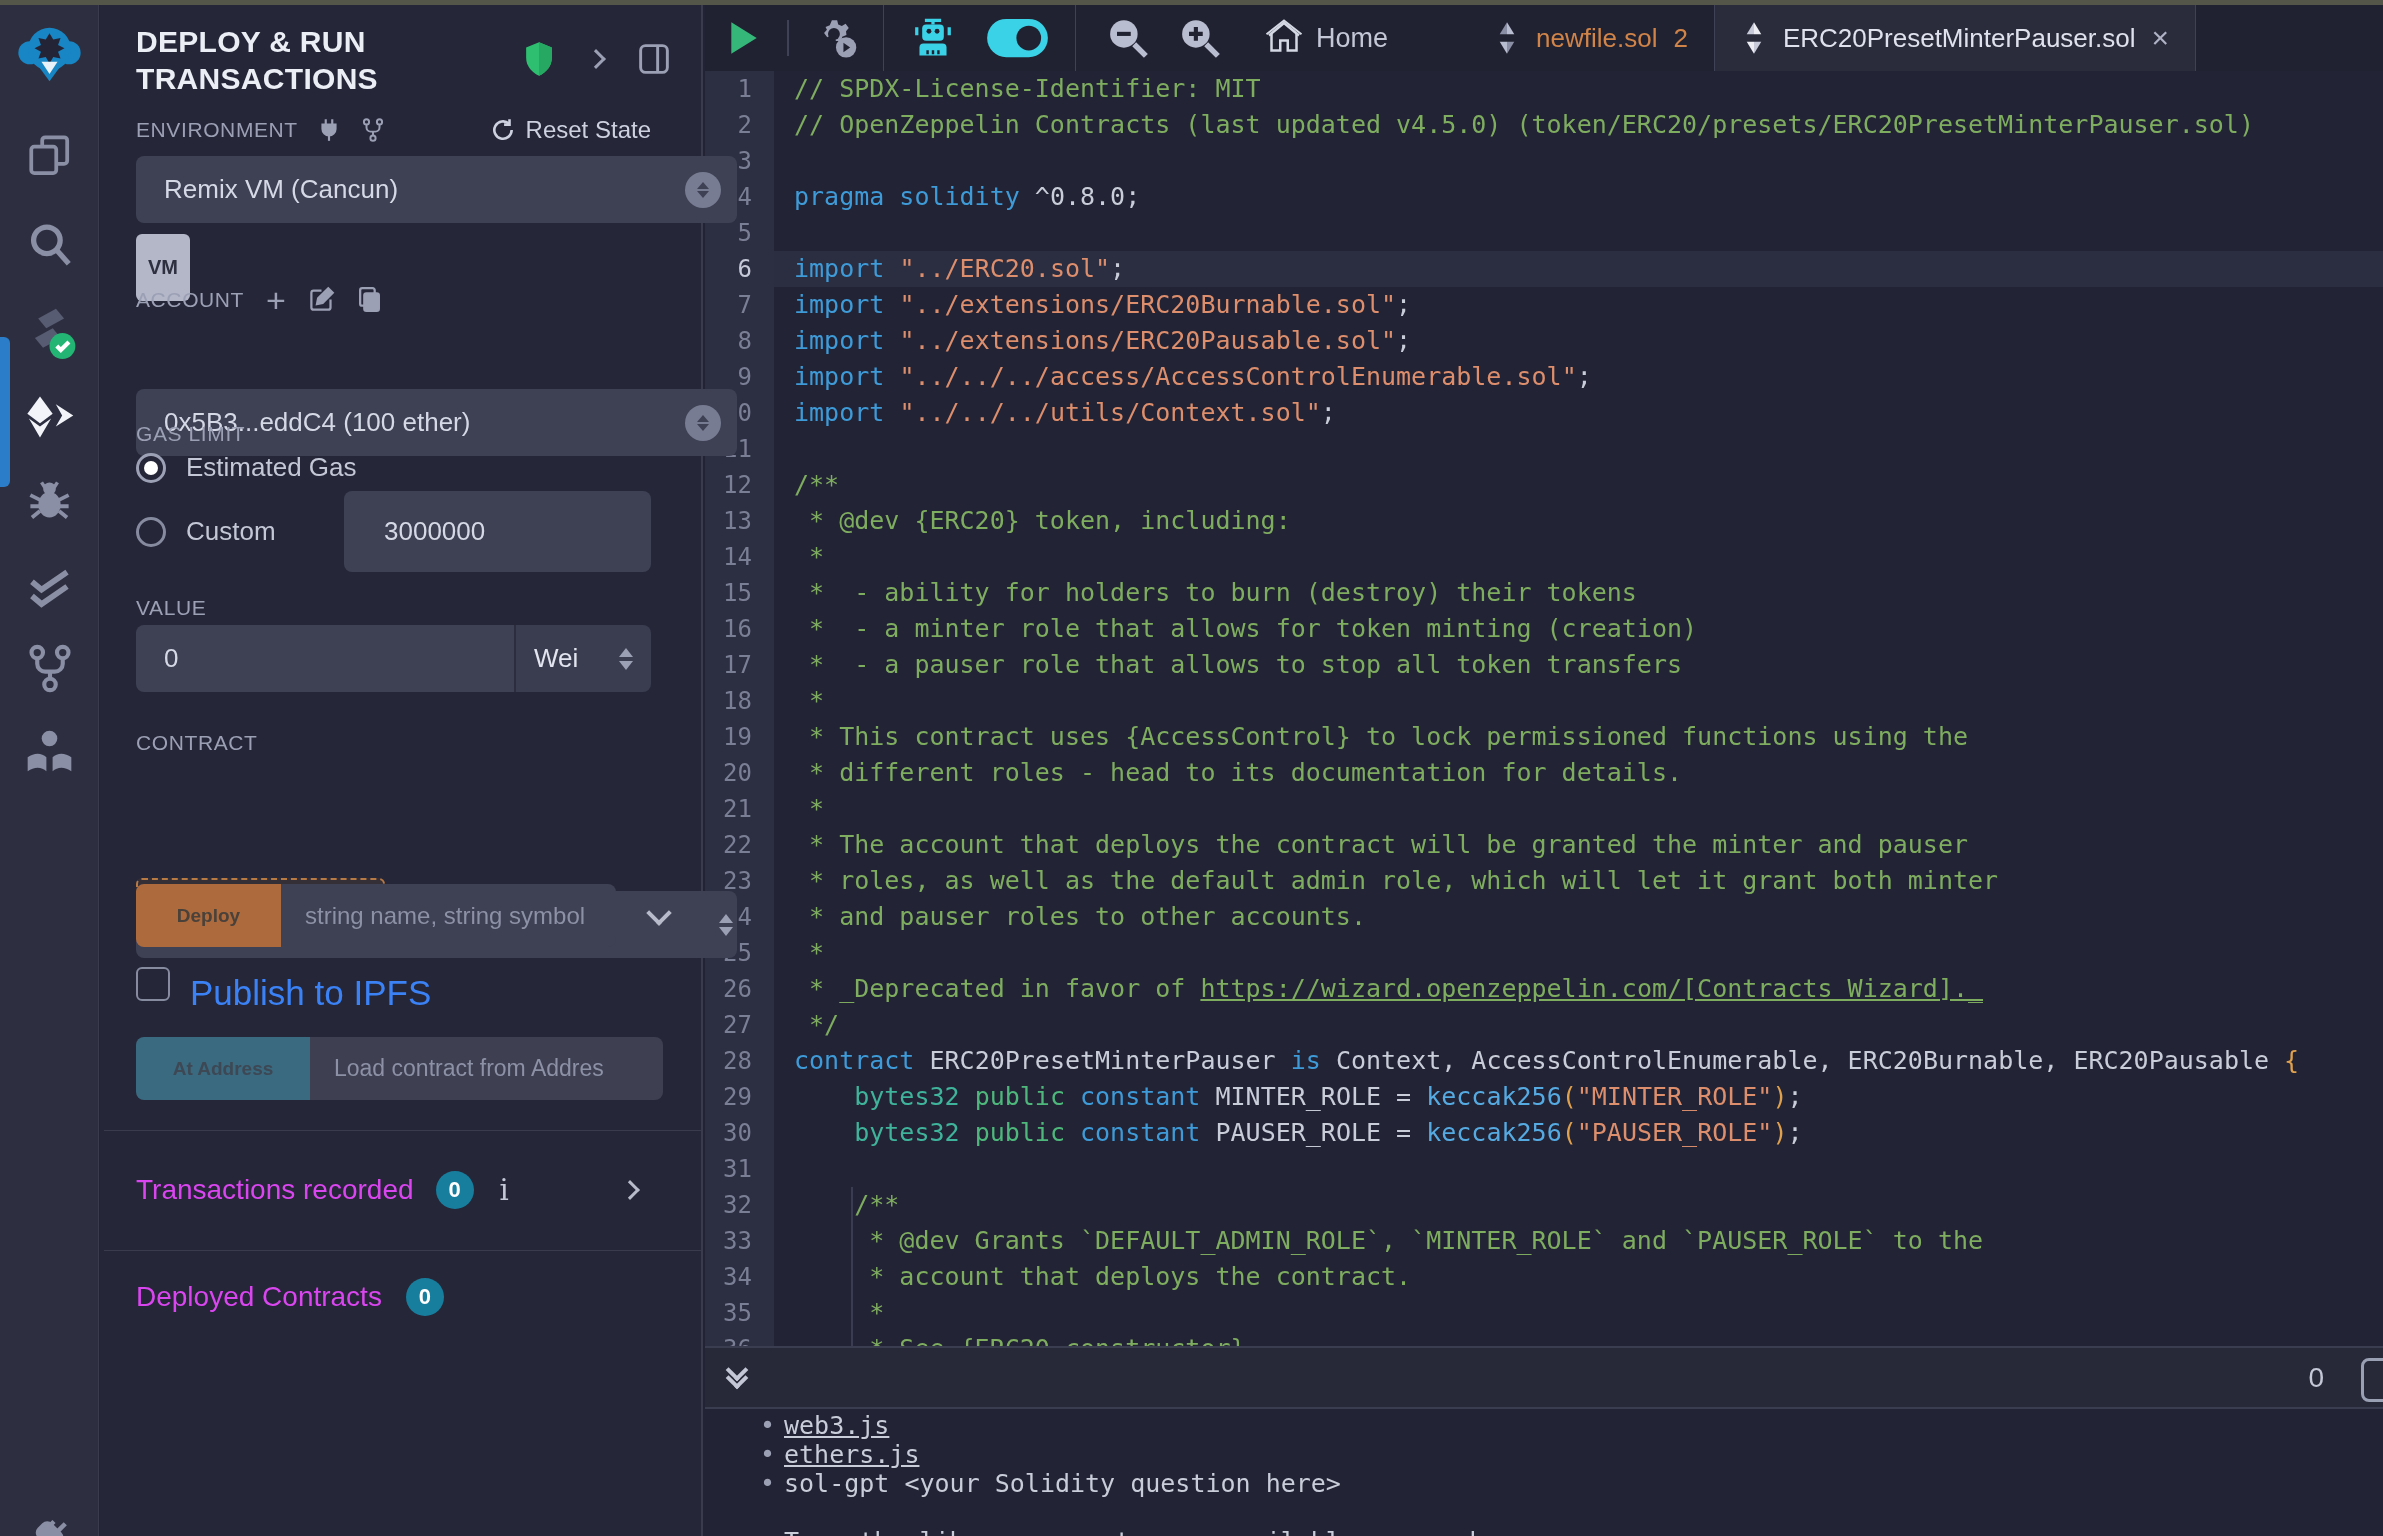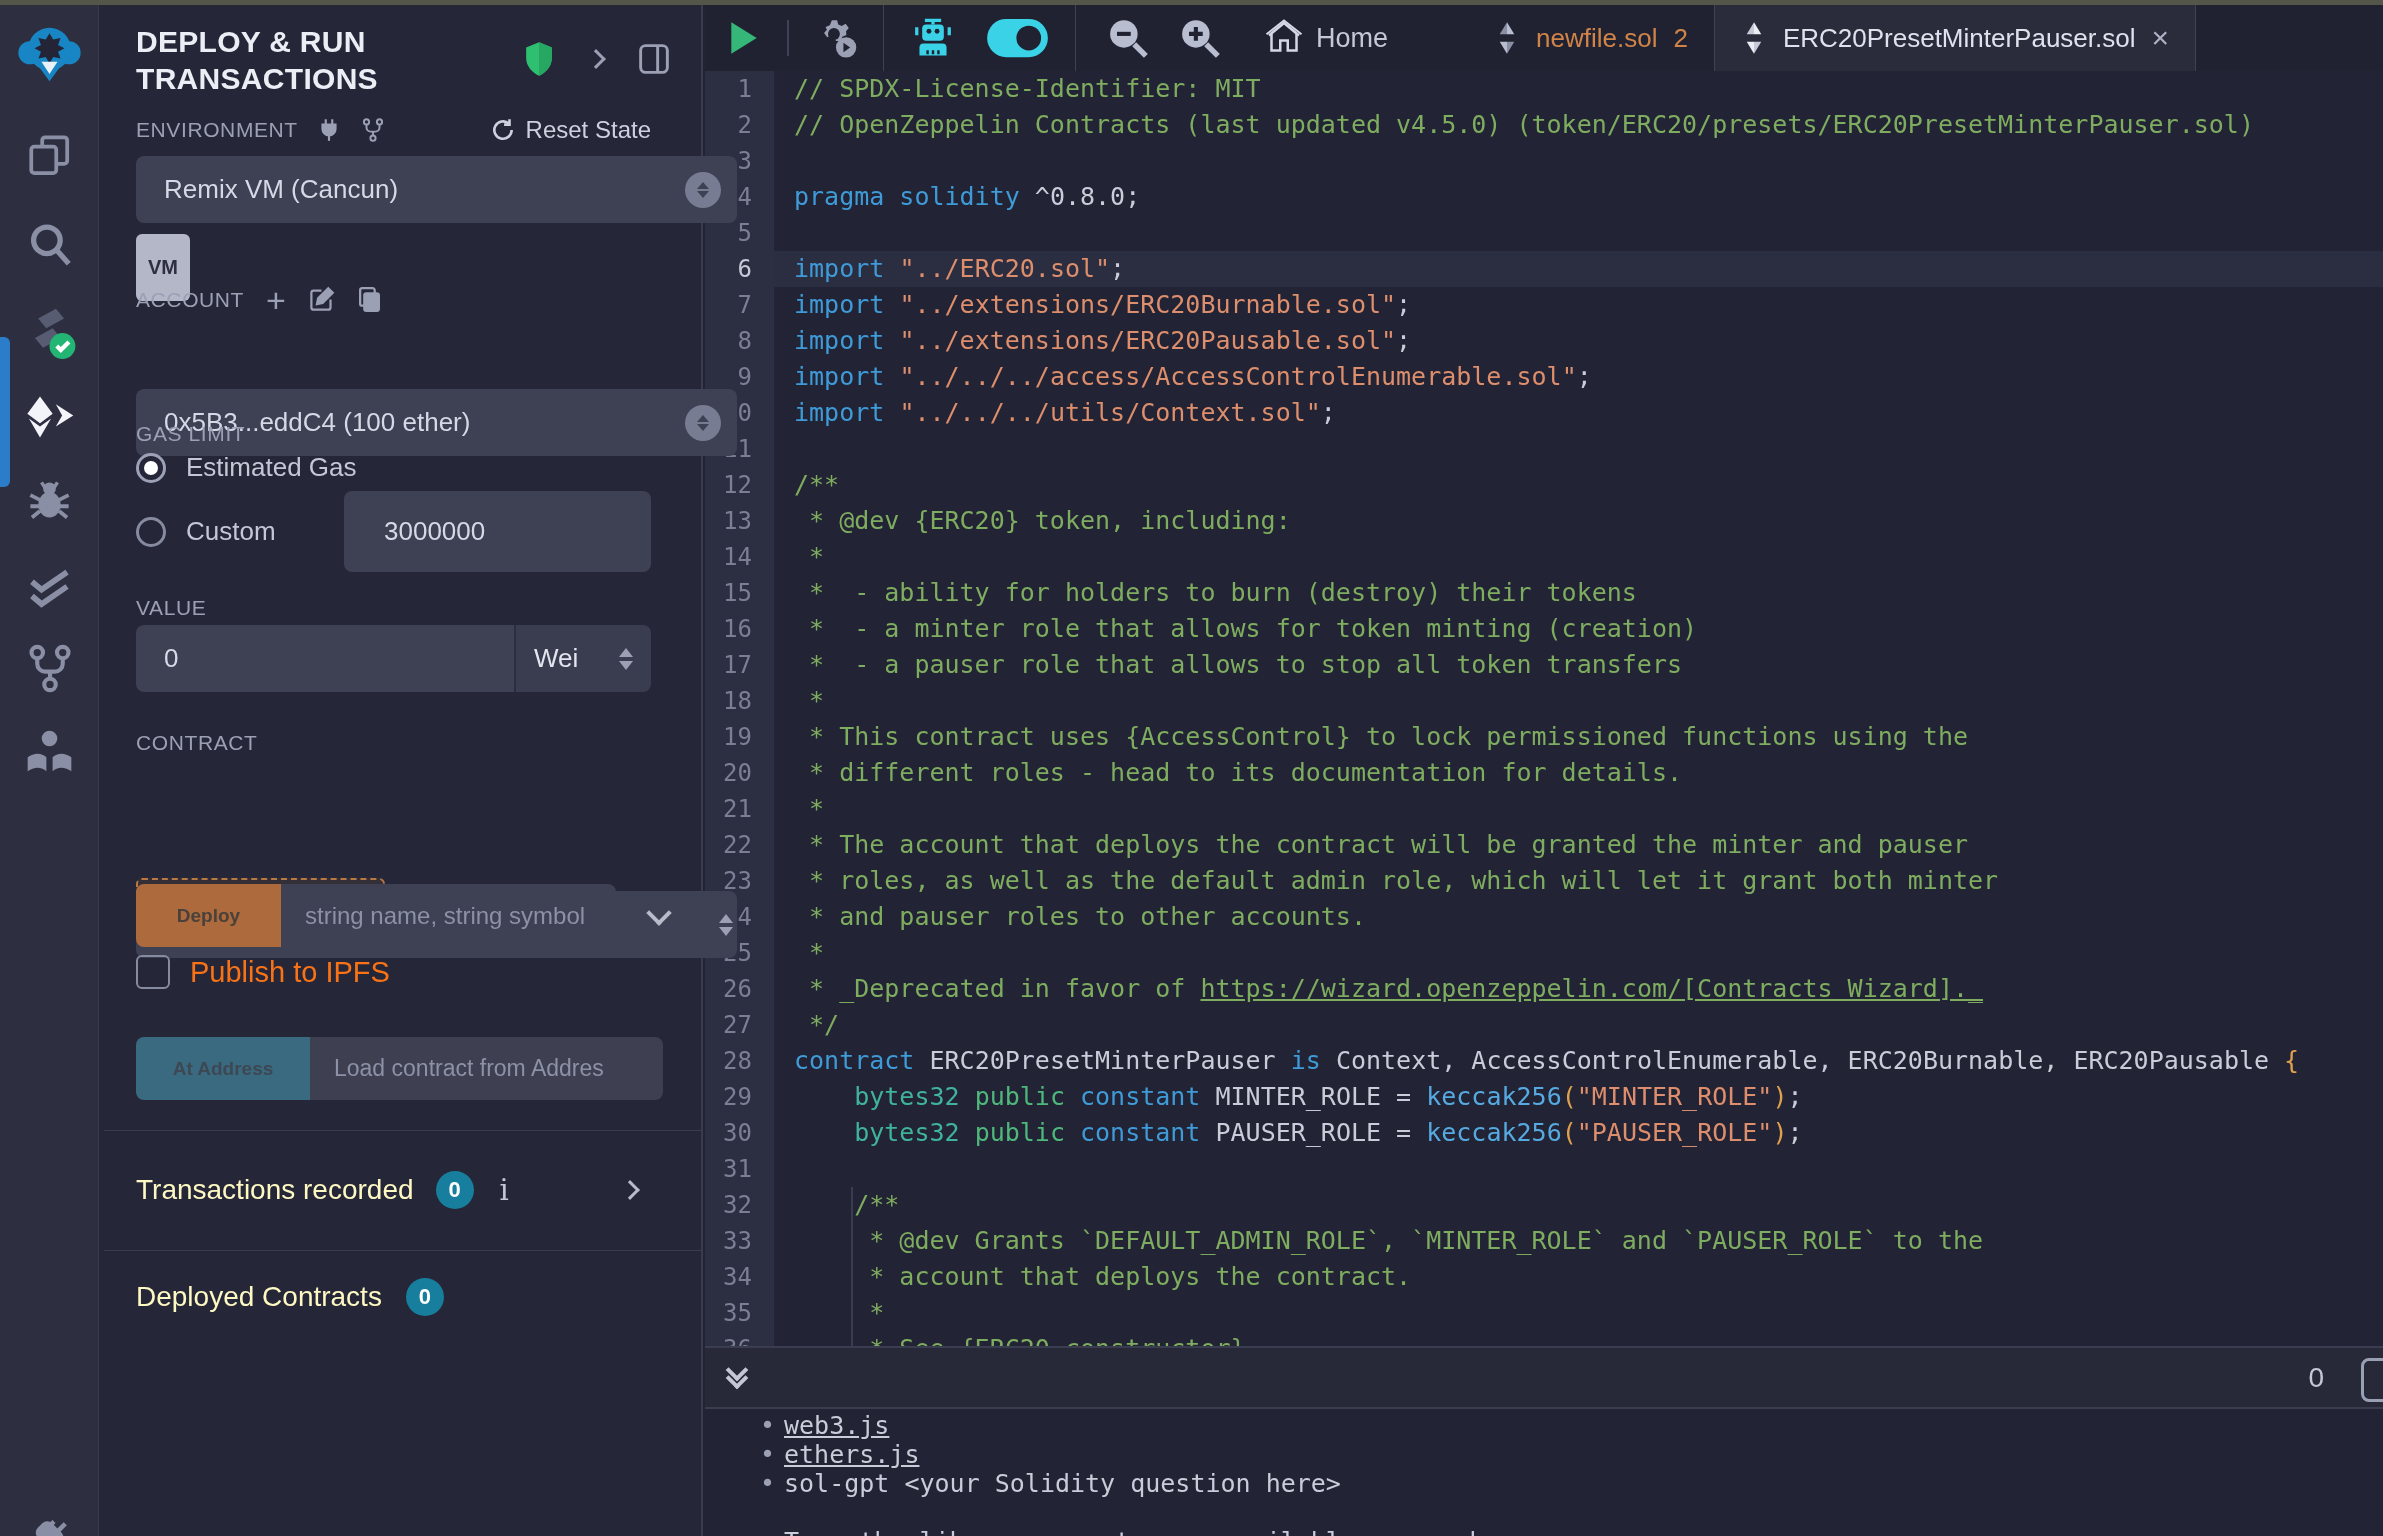--- a/index.html
+++ b/index.html
@@ -57,21 +57,21 @@
                  display:flex; align-items:center; justify-content:center; cursor:pointer; }
   .joined input { flex:1; border-radius:0 8px 8px 0; height:63px; padding-left:24px; font-size:24px; }
   .joined input::placeholder { color:#8d91a6; }
 
   #deploy-btn { width:145px; background:#ad6a3d; color:#49413a; }
   #ataddr-btn { width:174px; background:#3a6a80; color:#3d4854; }
 
   .checkbox { width:34px; height:34px; border:2px solid #878ba0; border-radius:6px; background:transparent; flex:0 0 auto; }
 
   .divider { position:absolute; left:4px; right:0; height:1px; background:#3a3c4e; }
-  .section-head { font-size:28px; color:#fef9c3; }
+  .section-head { font-size:28px; color:#d946ef; }
   .count-badge { width:38px; height:38px; border-radius:50%; background:#177e9e; color:#fff;
                  font-size:22px; font-weight:700; display:inline-flex; align-items:center; justify-content:center; }
   .info-i { font-family:"DejaVu Serif",serif; font-size:29px; color:#c3c7d6; }
 
   .chev { display:inline-block; width:14px; height:14px; border-right:3px solid #b7bbca; border-top:3px solid #b7bbca; }
   .chev-r { transform:rotate(45deg); } .chev-d { transform:rotate(135deg); }
 
   
   #editor { position:absolute; top:5px; left:705px; right:0; bottom:0; background:#222334; }
 
@@ -312,21 +312,21 @@
   <div id="evm-badge">evm version: cancun</div>
 
   <div class="row joined" style="top:879px; right:85px;">
     <button class="btn" id="deploy-btn">Deploy</button>
     <input class="tinput" placeholder="string name, string symbol" style="">
   </div>
   <span class="chev chev-d abs" style="left:550px; top:899px; border-width:4px; width:18px; height:18px;"></span>
 
   <div class="row" style="top:950px; display:flex; align-items:center;">
     <span class="checkbox"></span>
-    <span style="font-size:29px; color:#f97316; margin-left:20px;">Publish to IPFS</span>
+    <span style="font-size:35px; color:#3b82f6; margin-left:20px;margin-top:18px;">Publish to IPFS</span>
   </div>
 
   <div class="row joined" style="top:1032px; right:38px;">
     <button class="btn" id="ataddr-btn">At Address</button>
     <input class="tinput" style="background: rgb(62, 64, 82); font-size: 23px;" placeholder="Load contract from Addres">
   </div>
 
   <div class="divider" style="top:1125px;"></div>
 
   <div class="row" style="top:1166px; display:flex; align-items:center;">

